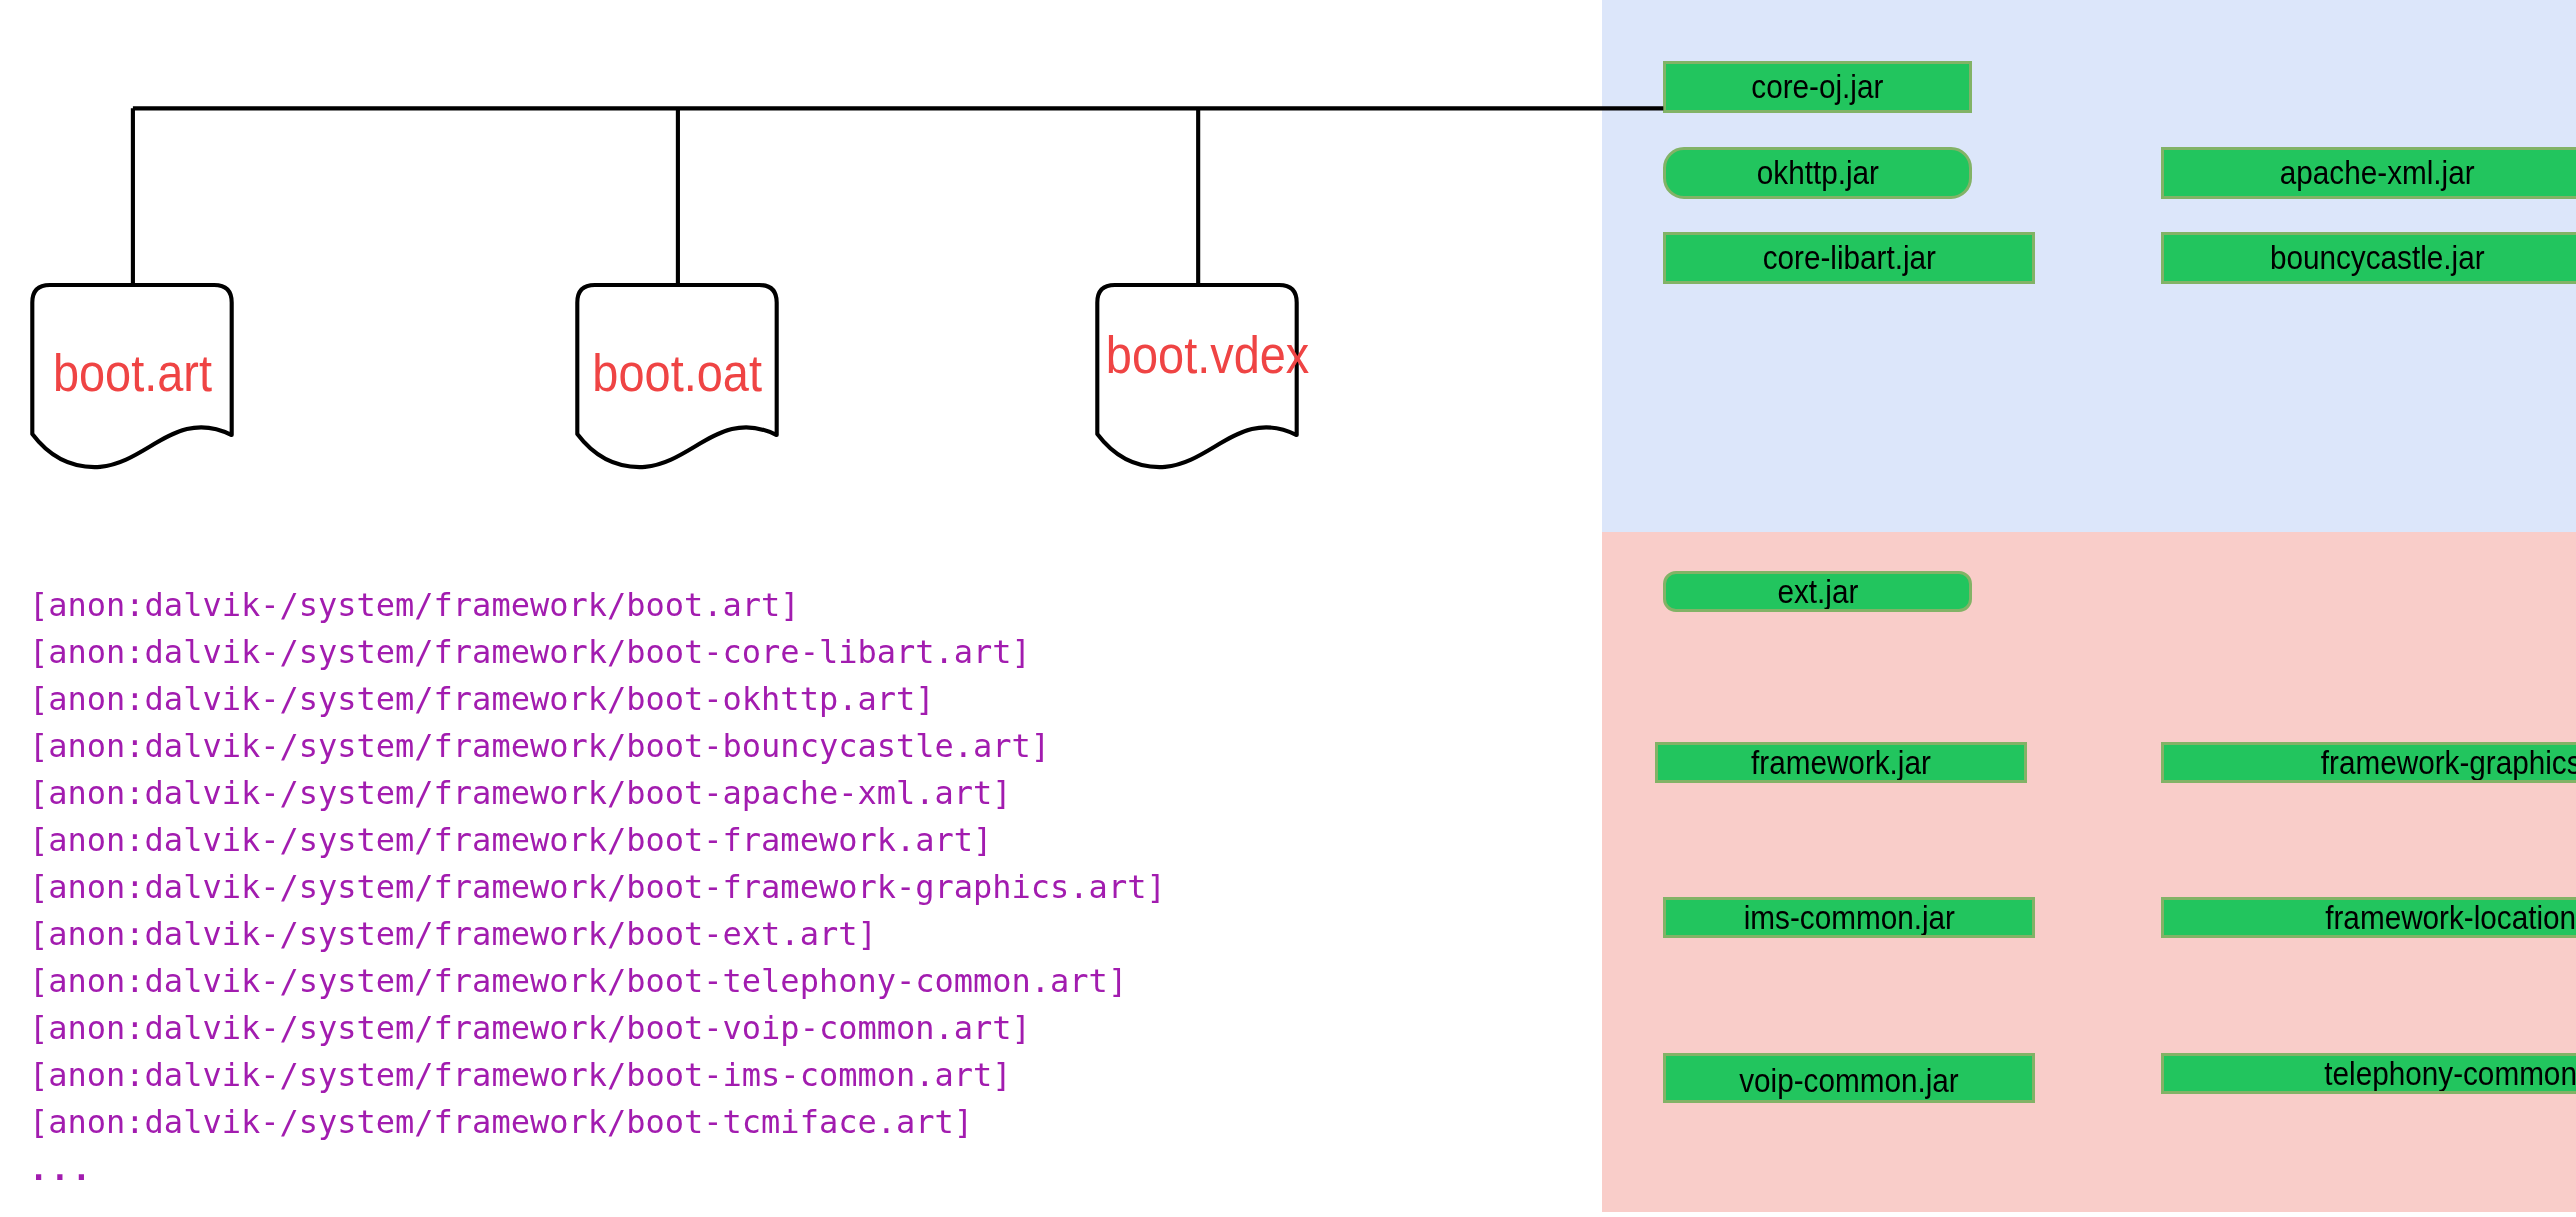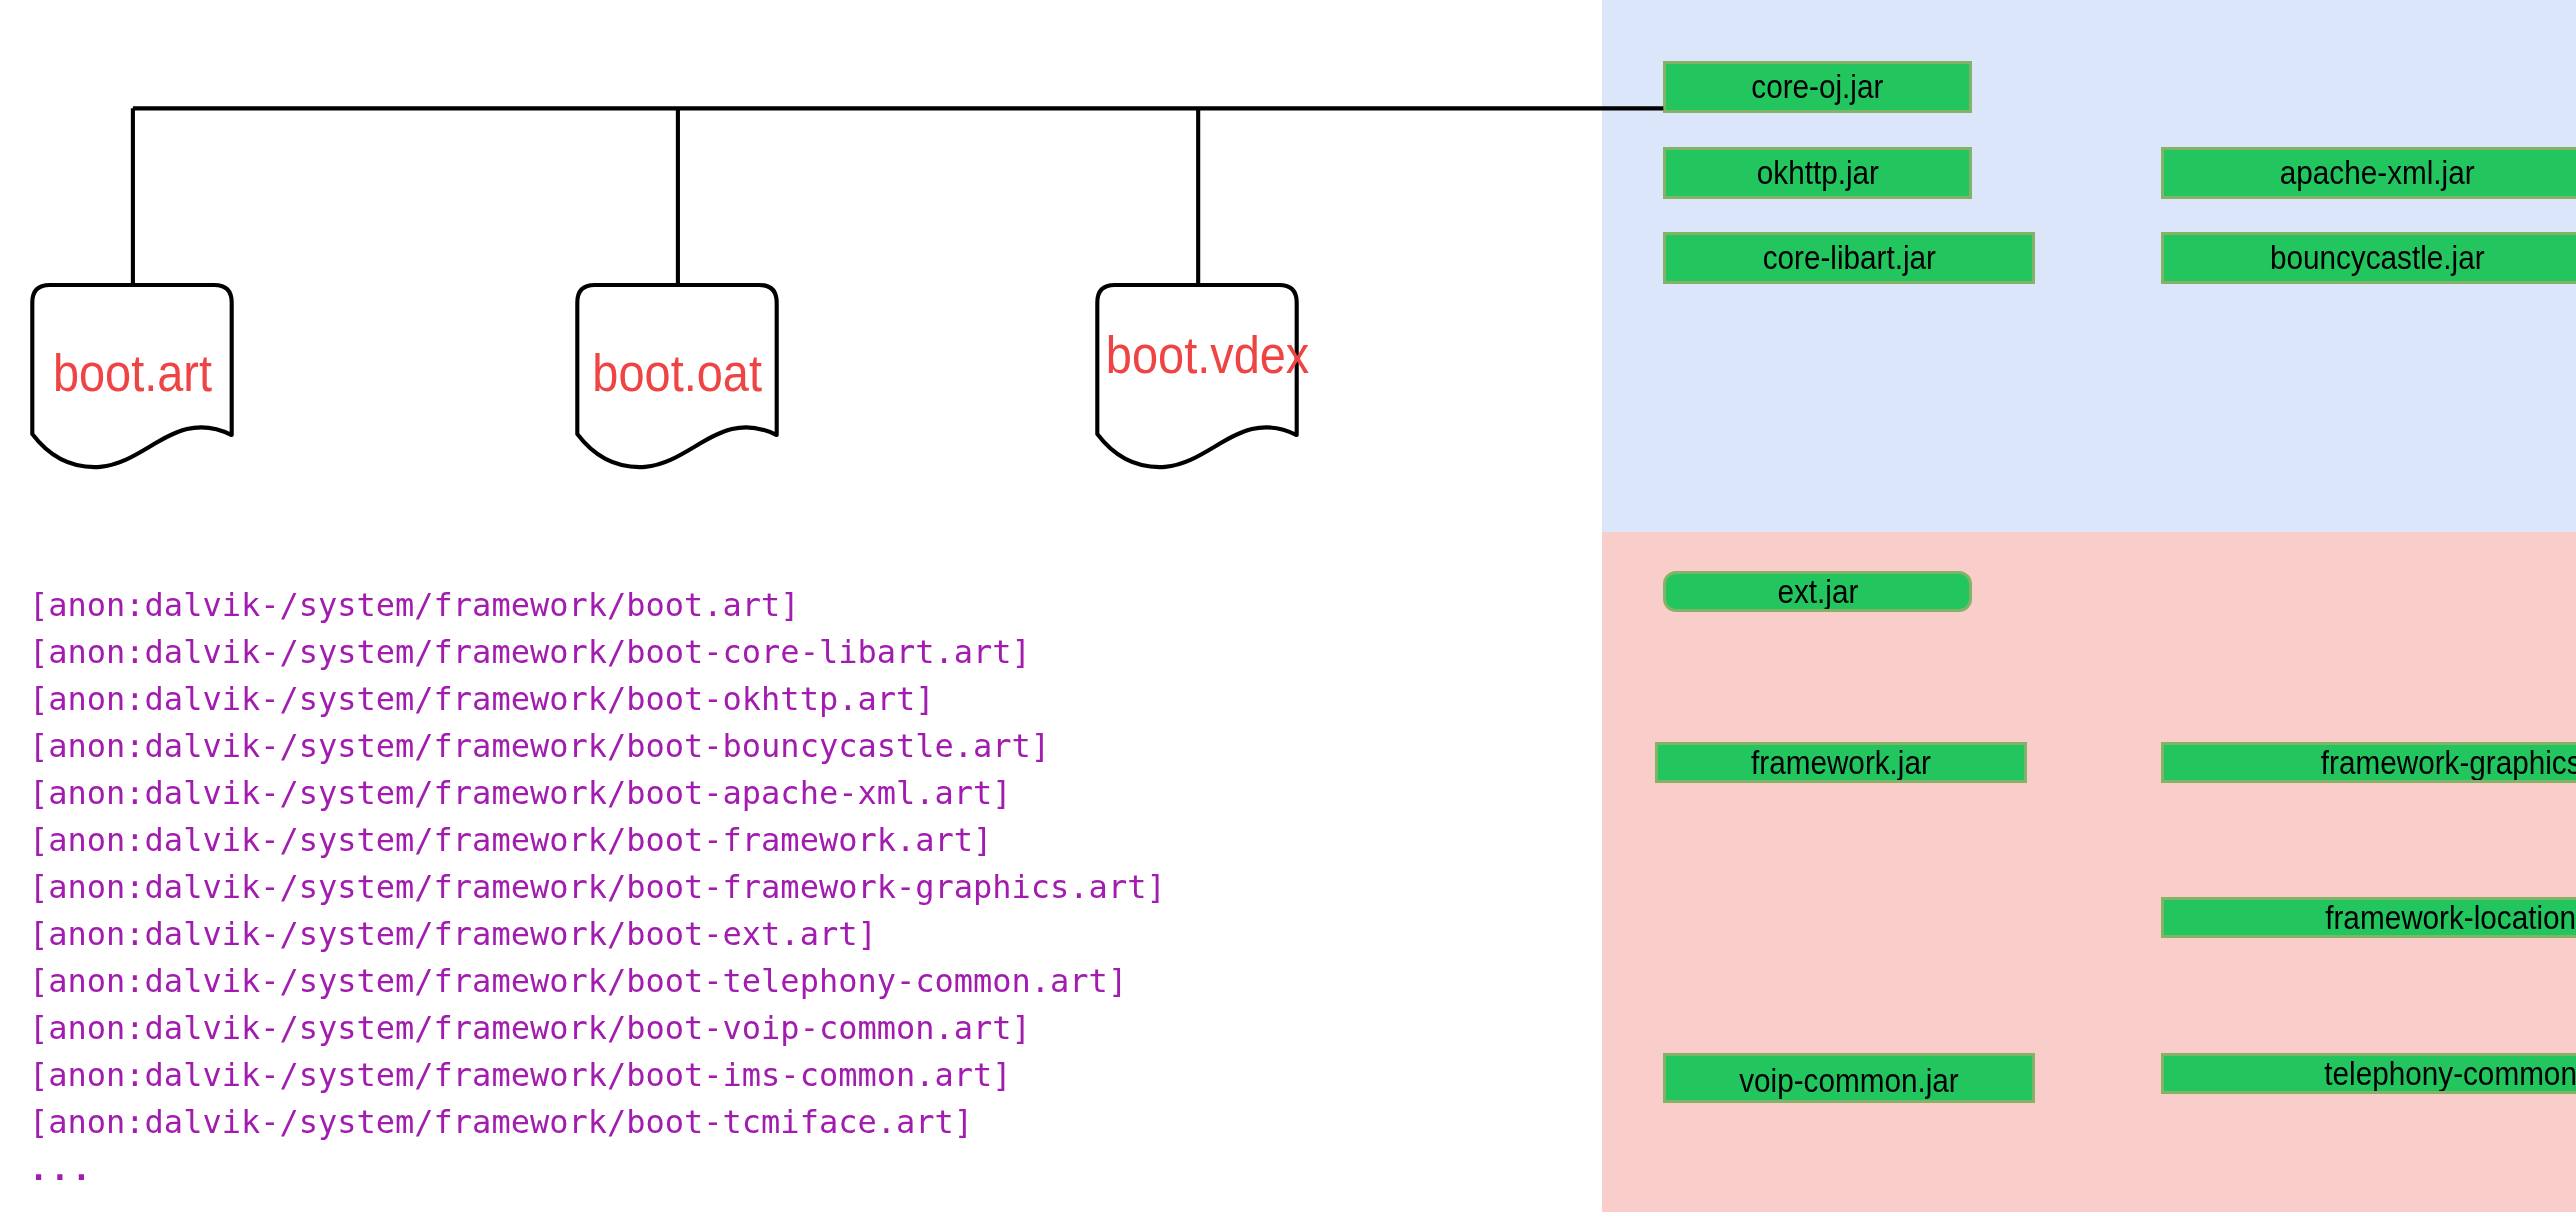--- a/index.html
+++ b/index.html
@@ -75,21 +75,21 @@
 </head>
 <body>
 
 <div id="stage">
 
   <div class="panel" id="panel-boot-images">
 
   <div class="jar-box" style="left: 61px; top: 61px; width: 309px; height: 52px;">
         <span>core-oj.jar</span>
       </div>
-      <div class="jar-box" style="left: 61px; top: 147px; width: 309px; height: 52px;">
+      <div class="jar-box" style="left: 61px; top: 147px; width: 309px; height: 52px; border-radius: 21px;">
         <span>okhttp.jar</span>
       </div>
       <div class="jar-box" style="left: 559px; top: 147px; width: 433px; height: 52px;">
         <span>apache-xml.jar</span>
       </div>
       <div class="jar-box" style="left: 61px; top: 232px; width: 372px; height: 52px;">
         <span>core-libart.jar</span>
       </div>
       <div class="jar-box" style="left: 559px; top: 232px; width: 433px; height: 52px;">
         <span>bouncycastle.jar</span>
@@ -99,20 +99,23 @@
   <div class="panel" id="panel-boot-ext">
 
   <div class="jar-box" style="left: 61px; top: 39px; width: 309px; height: 41px; border-radius: 13px;">
         <span>ext.jar</span>
       </div>
       <div class="jar-box" style="left: 53px; top: 210px; width: 372px; height: 41px;">
         <span>framework.jar</span>
       </div>
       <div class="jar-box" style="left: 559px; top: 210px; width: 621px; height: 41px;">
         <span>framework-graphics.jar</span>
+      </div>
+      <div class="jar-box" style="left: 61px; top: 365px; width: 372px; height: 41px;">
+        <span>ims-common.jar</span>
       </div>
       <div class="jar-box" style="left: 559px; top: 365px; width: 621px; height: 41px;">
         <span>framework-location.jar</span>
       </div>
       <div class="jar-box" style="left: 61px; top: 521px; width: 372px; height: 50px; align-items: flex-end;">
         <span>voip-common.jar</span>
       </div>
       <div class="jar-box" style="left: 559px; top: 521px; width: 621px; height: 41px;">
         <span>telephony-common.jar</span>
       </div>

